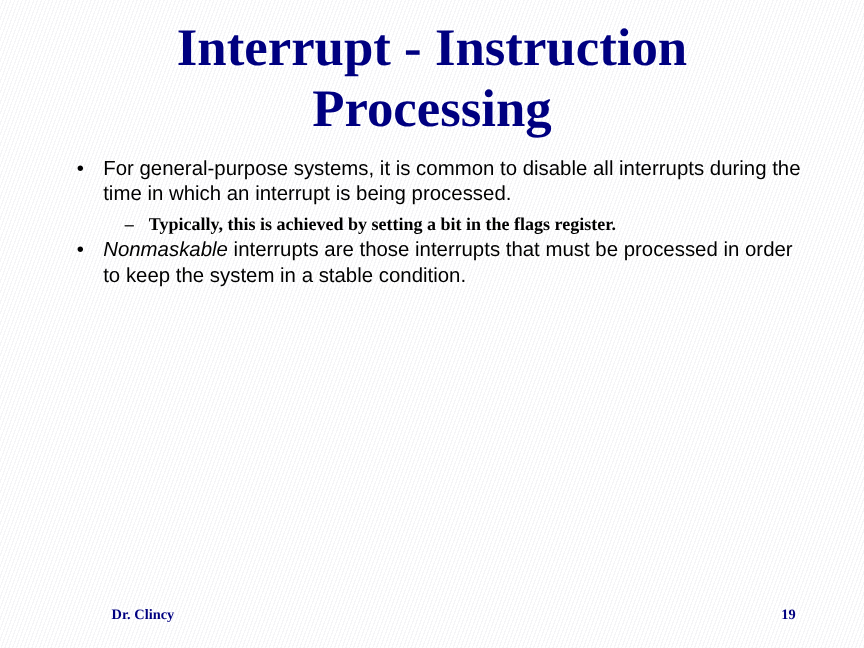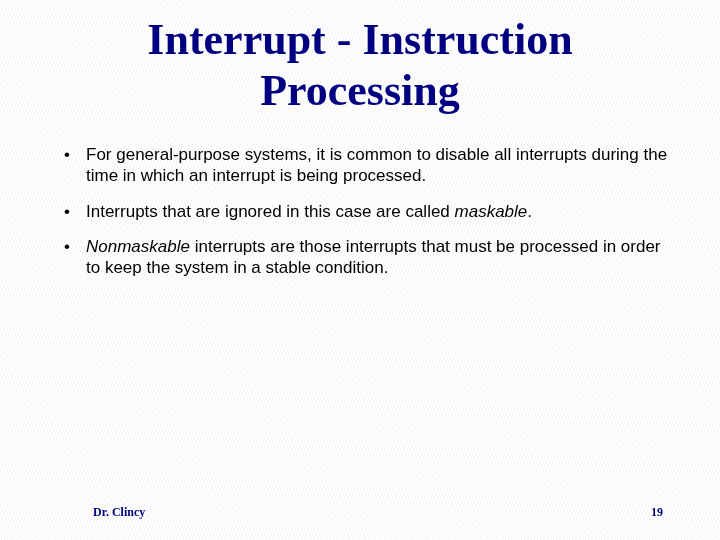--- a/index.html
+++ b/index.html
@@ -33,21 +33,20 @@
   ul.level1 {
     list-style: none;
     padding-left: 12px;
     font-family: Arial, Helvetica, sans-serif;
     font-size: 17px;
     line-height: 1.25;
   }
   ul.level1 > li {
     position: relative;
     padding-left: 30px;
-    margin-top: 14px;
   }
   ul.level1 > li::before {
     content: "•";
     position: absolute;
     left: 8px;
     top: 0;
     font-size: 17px;
     color: #000;
   }
   ul.level2 {
@@ -89,23 +88,25 @@
 </style>
 </head>
 <body>
 
 <div class="slide">
   <h1 class="title">Interrupt - Instruction Processing</h1>
 
   <ul class="level1">
     <li>
       <span>For general-purpose systems, it is common to disable all interrupts during the time in which an interrupt is being processed.</span>
-    </li>
-    <li>
-      <span>Interrupts that are ignored in this case are called </span><span class="italic">maskable</span><span>.</span>
+      <ul class="level2">
+        <li>
+          <span>Typically, this is achieved by setting a bit in the flags register.</span>
+        </li>
+      </ul>
     </li>
     <li>
       <span class="italic">Nonmaskable</span><span> interrupts are those interrupts that must be processed in order to keep the system in a stable condition.</span>
     </li>
   </ul>
 </div>
 
 <div class="footer">
   <span>Dr. Clincy</span>
   <span class="right">19</span>

